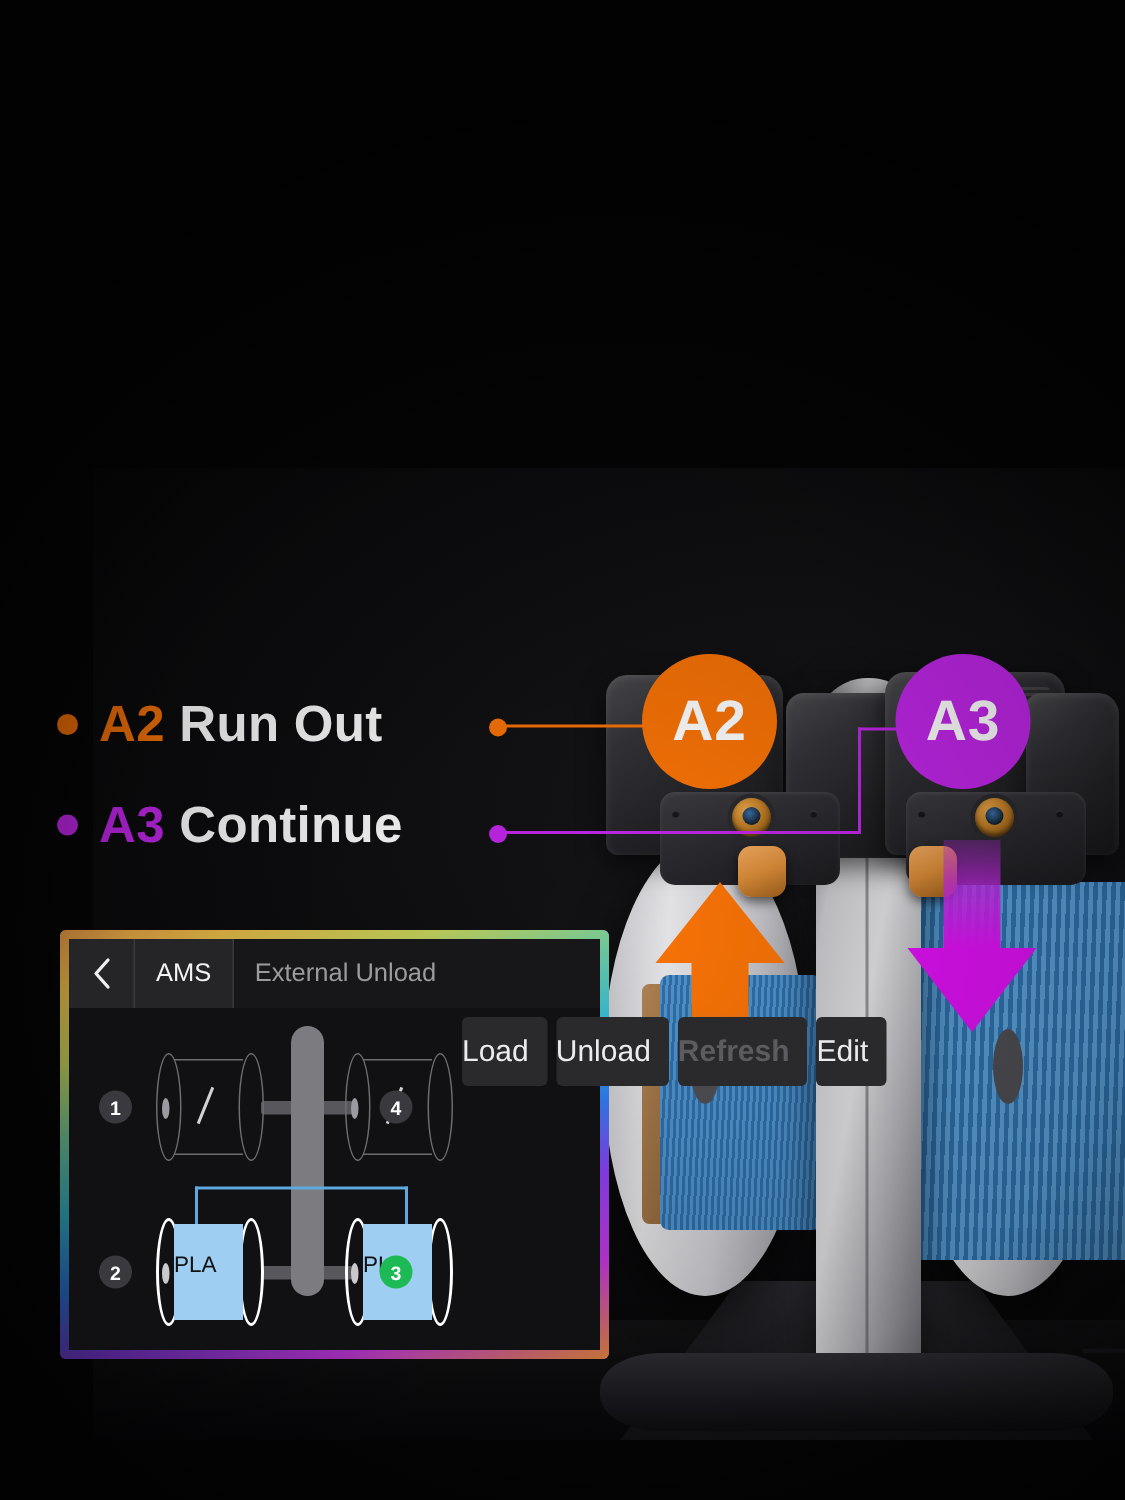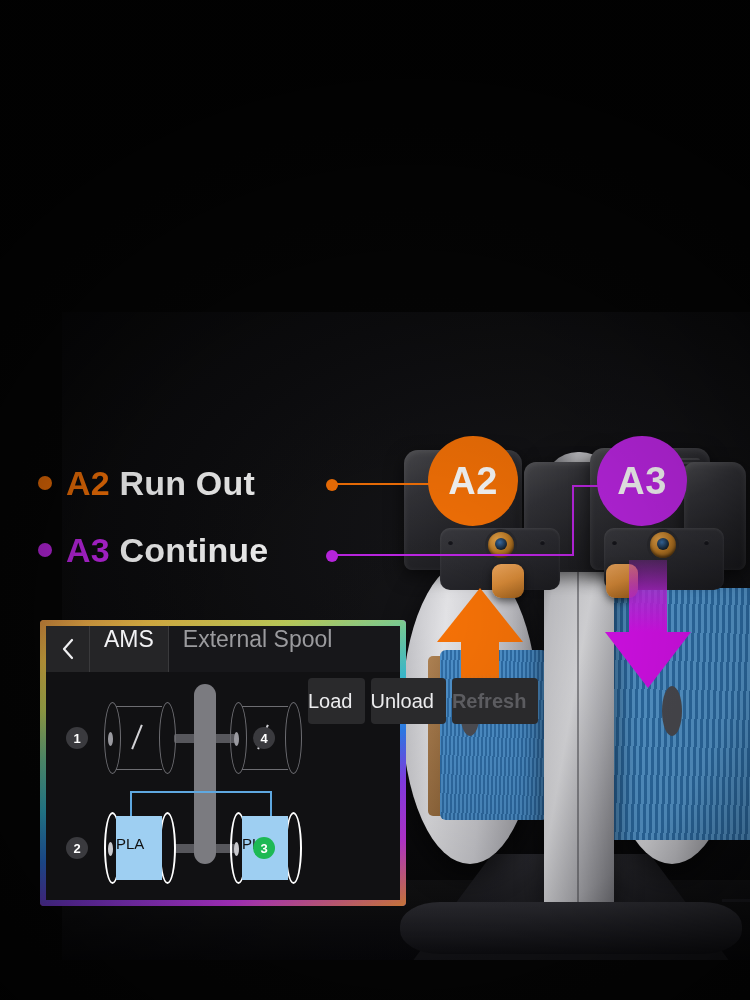--- a/index.html
+++ b/index.html
@@ -205,22 +205,22 @@
     position: relative; z-index: 1; width: 100%; height: 100%;
     background: #0b0b0c; display: flex; flex-direction: column;
   }
 
   .tabbar { display: flex; height: 46px; flex: none; background: #0b0b0c; }
   .tab-back {
     width: 44px; display: flex; align-items: center; justify-content: center;
     background: #252527; border-right: 1px solid #3a3a3c;
   }
   .tab {
-    display: flex; align-items: flex-start; padding: 0 14px;
-    font-size: 23px; color: #9b9b9e; border-right: 1px solid #3a3a3c;
+    display: flex; align-items: center; padding: 0 14px;
+    font-size: 17px; color: #9b9b9e; border-right: 1px solid #3a3a3c;
     background: #17171a;
   }
   .tab.active { color: #f2f2f4; background: #252527; }
   .tab.filler { flex: 1; border-right: none; }
 
   .panel-body { flex: 1; display: flex; background: #111113; }
   .diagram { position: relative; flex: 1; }
   .btncol {
     width: 92px; padding: 6px 4px 4px 0; display: flex; 
     justify-content: flex-start; gap: 6px;
@@ -398,21 +398,21 @@
       <div class="tabbar">
         <div class="tab-back">
           <svg class="chev" width="14" height="22" viewBox="0 0 14 22">
             <polyline points="11,2 3,11 11,20" fill="none" stroke="#f0f0f2" stroke-width="2.2" stroke-linecap="round" stroke-linejoin="round"></polyline>
           </svg>
         </div>
         <div class="tab active">
           <span>AMS</span>
         </div>
         <div class="tab filler">
-          <span>External Spool</span>
+          <span>External Unload</span>
         </div>
       </div>
 
       <div class="panel-body">
 
         <div class="diagram">
 
           <div class="axle" style="left:128px; top:62px; width:34px;"></div>
           <div class="axle" style="left:156px; top:62px; width:34px;"></div>
           <div class="axle" style="left:128px; top:172px; width:34px;"></div>
@@ -476,20 +476,23 @@
         <div class="btncol">
           <div class="ams-btn">
             <span>Load</span>
           </div>
           <div class="ams-btn">
             <span>Unload</span>
           </div>
           <div class="ams-btn disabled">
             <span>Refresh</span>
           </div>
+          <div class="ams-btn">
+            <span>Edit</span>
+          </div>
         </div>
 
       </div>
     </div>
   </div>
 
   <div class="vignette"></div>
 </div>
 
 </body></html>

